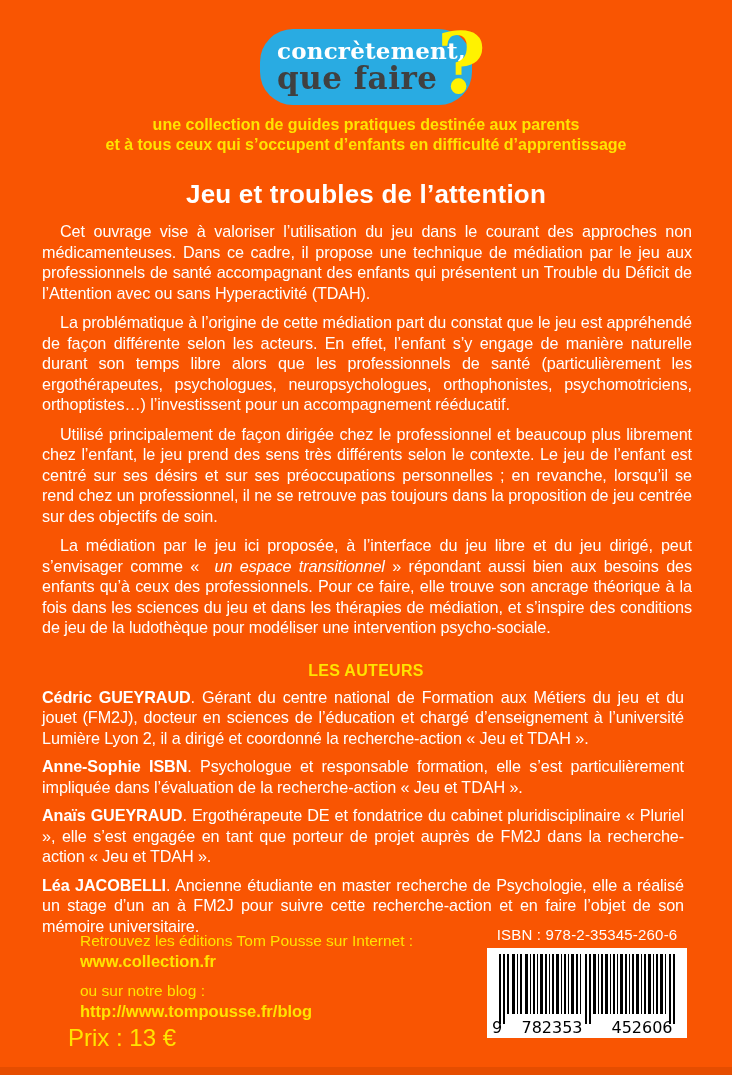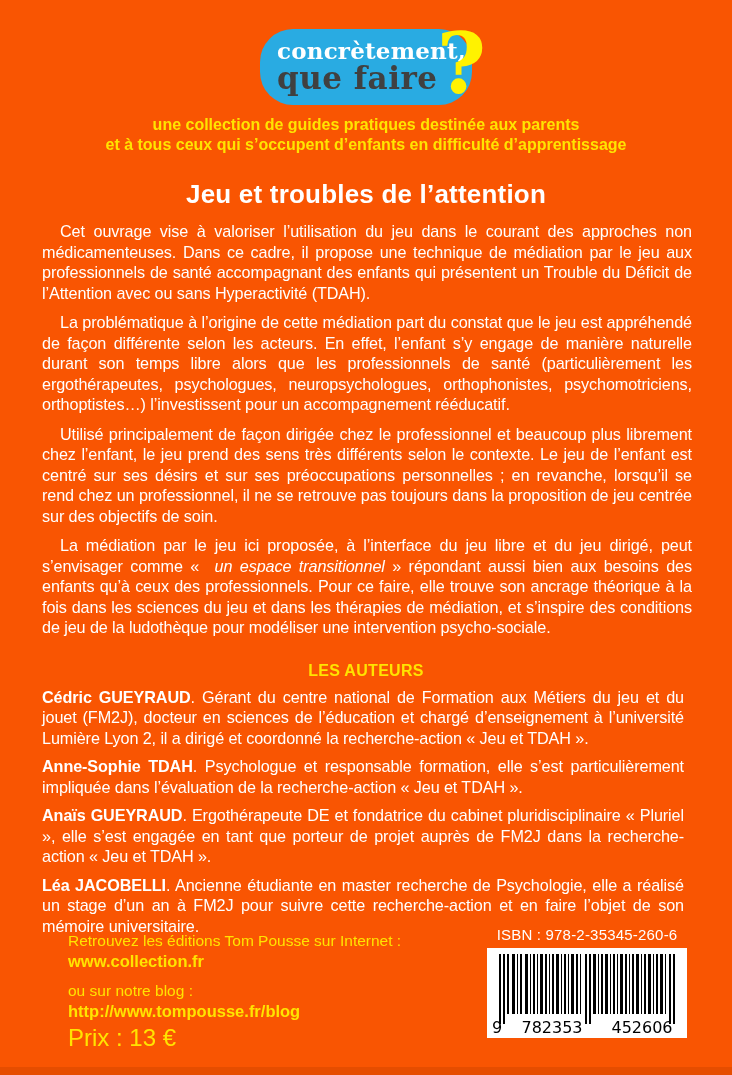--- a/index.html
+++ b/index.html
@@ -104,21 +104,21 @@
     line-height: 20.5px;
     text-align: justify;
     letter-spacing: -0.1px;
   }
   .authors p { margin: 0 8px 8px 0; }
   .authors .author-name { font-weight: bold; }
 
   
   .footer-left {
     position: absolute;
-    left: 68px; top: 931px;
+    left: 80px; top: 931px;
     color: #FFE400;
     font-size: 15.5px;
     line-height: 20px;
   }
   .footer-left .url { font-weight: bold; font-size: 16.5px; }
   .footer-left .gap { height: 10px; }
   .price {
     position: absolute;
     left: 68px; top: 1024px;
     color: #FFE400;
@@ -186,21 +186,21 @@
   <div class="synopsis">
     <p>Cet ouvrage vise à valoriser l’utilisation du jeu dans le courant des approches non médicamenteuses. Dans ce cadre, il propose une technique de médiation par le jeu aux professionnels de santé accompagnant des enfants qui présentent un Trouble du Déficit de l’Attention avec ou sans Hyperactivité (TDAH).</p>
     <p>La problématique à l’origine de cette médiation part du constat que le jeu est appréhendé de façon différente selon les acteurs. En effet, l’enfant s’y engage de manière naturelle durant son temps libre alors que les professionnels de santé (particulièrement les ergothérapeutes, psychologues, neuropsychologues, orthophonistes, psychomotriciens, orthoptistes…) l’investissent pour un accompagnement rééducatif.</p>
     <p>Utilisé principalement de façon dirigée chez le professionnel et beaucoup plus librement chez l’enfant, le jeu prend des sens très différents selon le contexte. Le jeu de l’enfant est centré sur ses désirs et sur ses préoccupations personnelles ; en revanche, lorsqu’il se rend chez un professionnel, il ne se retrouve pas toujours dans la proposition de jeu centrée sur des objectifs de soin.</p>
     <p><span>La médiation par le jeu ici proposée, à l’interface du jeu libre et du jeu dirigé, peut s’envisager comme « </span><span class="it">un espace transitionnel</span><span> » répondant aussi bien aux besoins des enfants qu’à ceux des professionnels. Pour ce faire, elle trouve son ancrage théorique à la fois dans les sciences du jeu et dans les thérapies de médiation, et s’inspire des conditions de jeu de la ludothèque pour modéliser une intervention psycho-sociale.</span></p>
   </div>
 
   <div class="authors-heading">LES AUTEURS</div>
   <div class="authors">
     <p><span class="author-name">Cédric GUEYRAUD</span><span>. Gérant du centre national de Formation aux Métiers du jeu et du jouet (FM2J), docteur en sciences de l’éducation et chargé d’enseignement à l’université Lumière Lyon 2, il a dirigé et coordonné la recherche-action « Jeu et TDAH ».</span></p>
-    <p><span class="author-name">Anne-Sophie TDAH</span><span>. Psychologue et responsable formation, elle s’est particulièrement impliquée dans l’évaluation de la recherche-action « Jeu et TDAH ».</span></p>
+    <p><span class="author-name">Anne-Sophie ISBN</span><span>. Psychologue et responsable formation, elle s’est particulièrement impliquée dans l’évaluation de la recherche-action « Jeu et TDAH ».</span></p>
     <p><span class="author-name">Anaïs GUEYRAUD</span><span>. Ergothérapeute DE et fondatrice du cabinet pluridisciplinaire « Pluriel », elle s’est engagée en tant que porteur de projet auprès de FM2J dans la recherche-action « Jeu et TDAH ».</span></p>
     <p><span class="author-name">Léa JACOBELLI</span><span>. Ancienne étudiante en master recherche de Psychologie, elle a réalisé un stage d’un an à FM2J pour suivre cette recherche-action et en faire l’objet de son mémoire universitaire.</span></p>
   </div>
 
   <div class="footer-left">
     <div>Retrouvez les éditions Tom Pousse sur Internet :</div>
     <div class="url">www.collection.fr</div>
     <div class="gap"></div>
     <div>ou sur notre blog :</div>
     <div class="url">http://www.tompousse.fr/blog</div>

